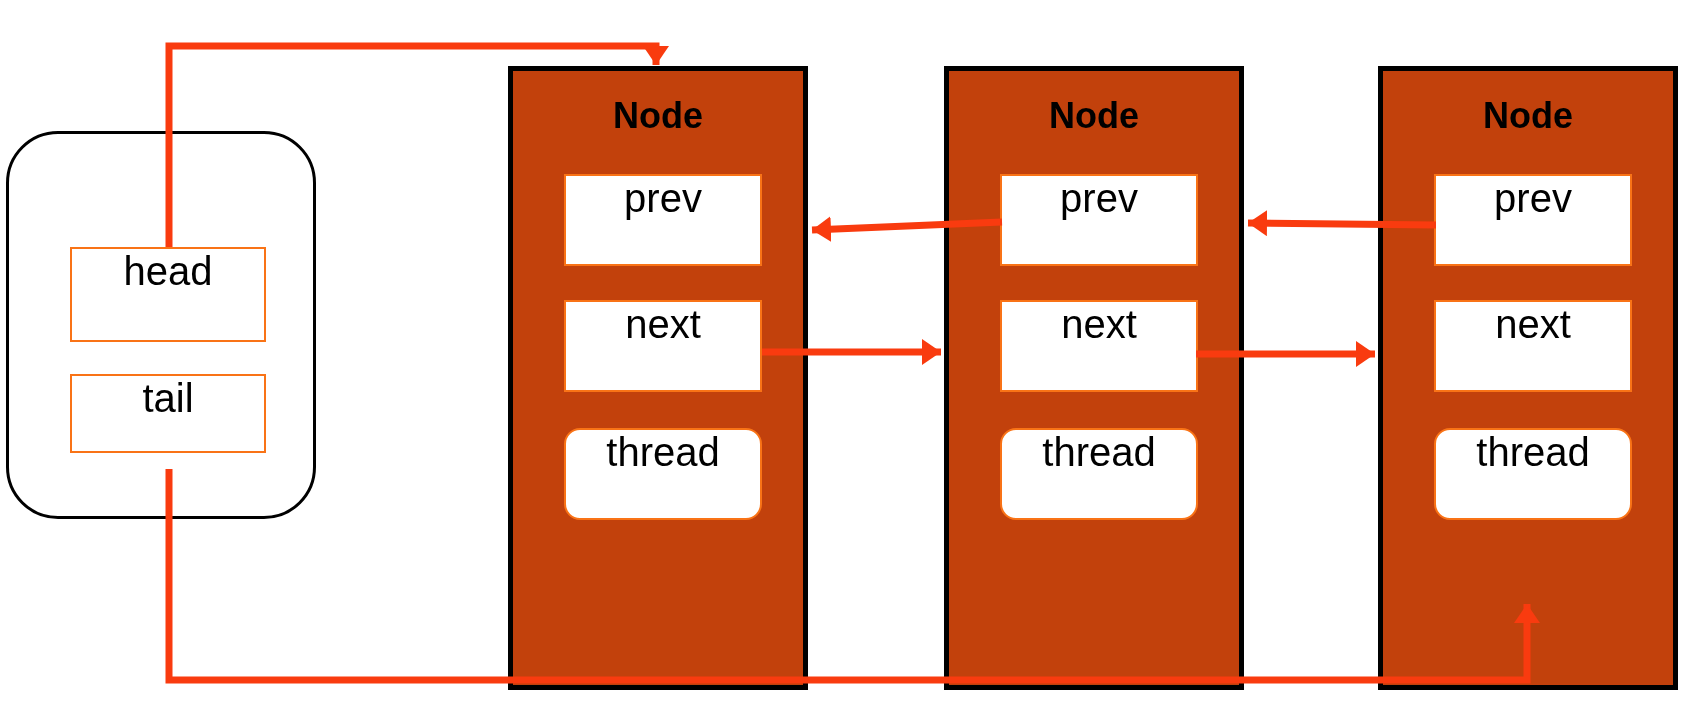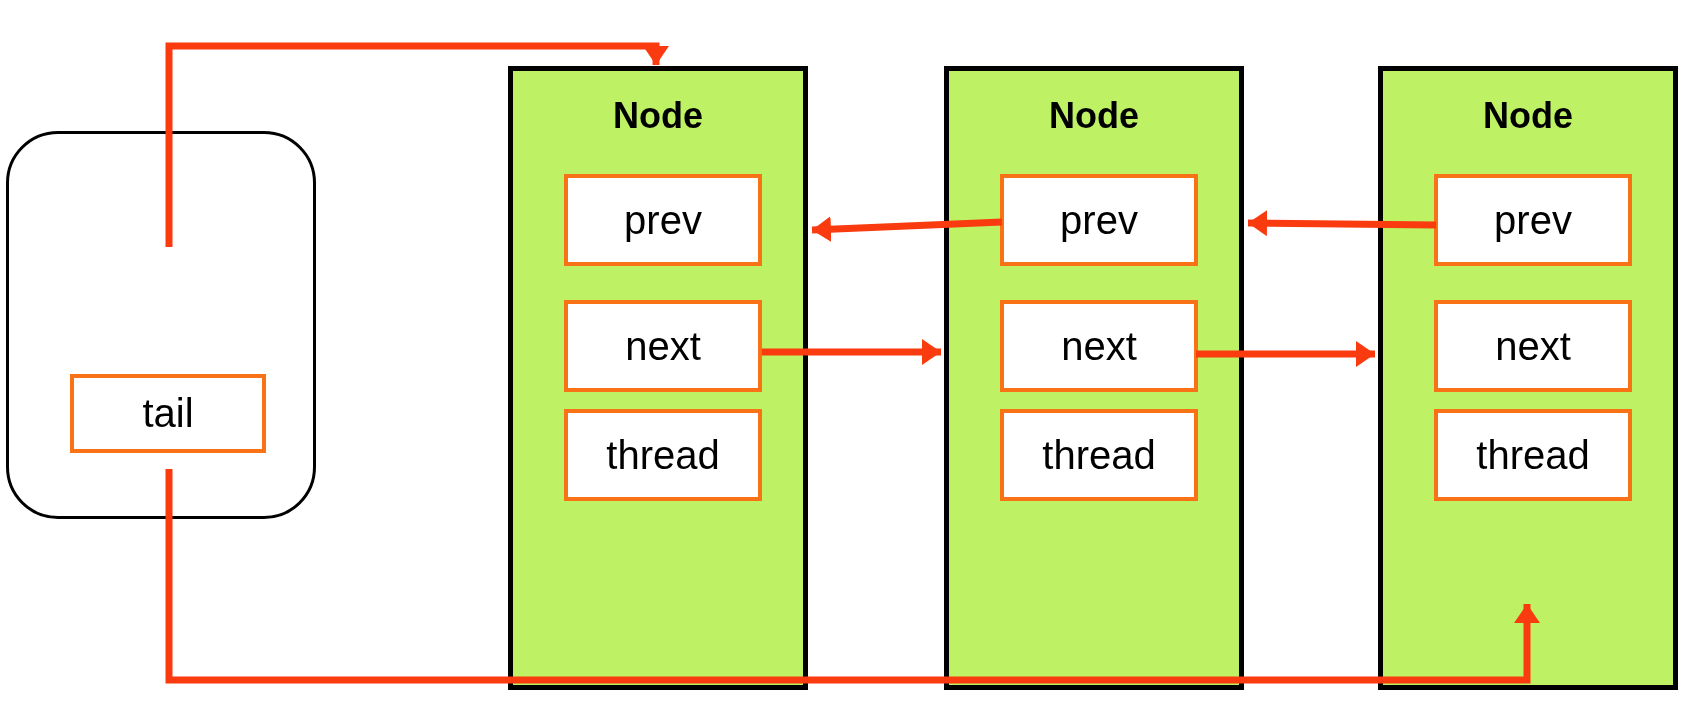--- a/index.html
+++ b/index.html
@@ -34,55 +34,55 @@
     width: 310px;
     text-align: center;
     font-size: 36px;
     font-weight: bold;
     color: #000000;
     letter-spacing: 0.5px;
   }
   
   .field {
     position: absolute;
-    border: 4px solid #f97316;
+    border: 2px solid #f97316;
     box-sizing: border-box;
     background: #ffffff;
     display: flex;
-    align-items: center;
+    align-items: flex-start;
     justify-content: center;
     font-size: 40px;
     color: #000000;
   }
   .head-box { left: 70px;  top: 247px; width: 196px; height: 95px; }
   .tail-box { left: 70px;  top: 374px; width: 196px; height: 79px; }
   
   .node {
     position: absolute;
     top: 66px;
     width: 300px;
     height: 624px;
     border: 5px solid #000000;
     box-sizing: border-box;
-    background: #bef264;
+    background: #c2410c;
   }
   .node-1 { left: 508px; }
   .node-2 { left: 944px; }
   .node-3 { left: 1378px; }
   .node-title {
     margin-top: 24px;
     text-align: center;
     font-size: 36px;
     font-weight: bold;
     color: #000000;
   }
   .node .field { left: 51px; width: 198px; height: 92px; }
   .field-prev   { top: 103px; }
   .field-next   { top: 229px; }
-  .field-thread { top: 338px; }
+  .field-thread { top: 357px; border-radius: 16px; }
   
   .arrow-layer {
     position: absolute;
     left: 0;
     top: 0;
     width: 1698px;
     height: 704px;
     pointer-events: none;
     z-index: 10;
   }
@@ -93,20 +93,23 @@
     stroke-linejoin: miter;
     stroke-linecap: butt;
   }
 </style>
 </head>
 <body>
 
 <div class="canvas">
 
   <div class="aqs-box"></div>
+  <div class="field head-box">
+    <span>head</span>
+  </div>
   <div class="field tail-box">
     <span>tail</span>
   </div>
 
   <div class="node node-1">
     <div class="node-title">Node</div>
     <div class="field field-prev">
       <span>prev</span>
     </div>
     <div class="field field-next">

